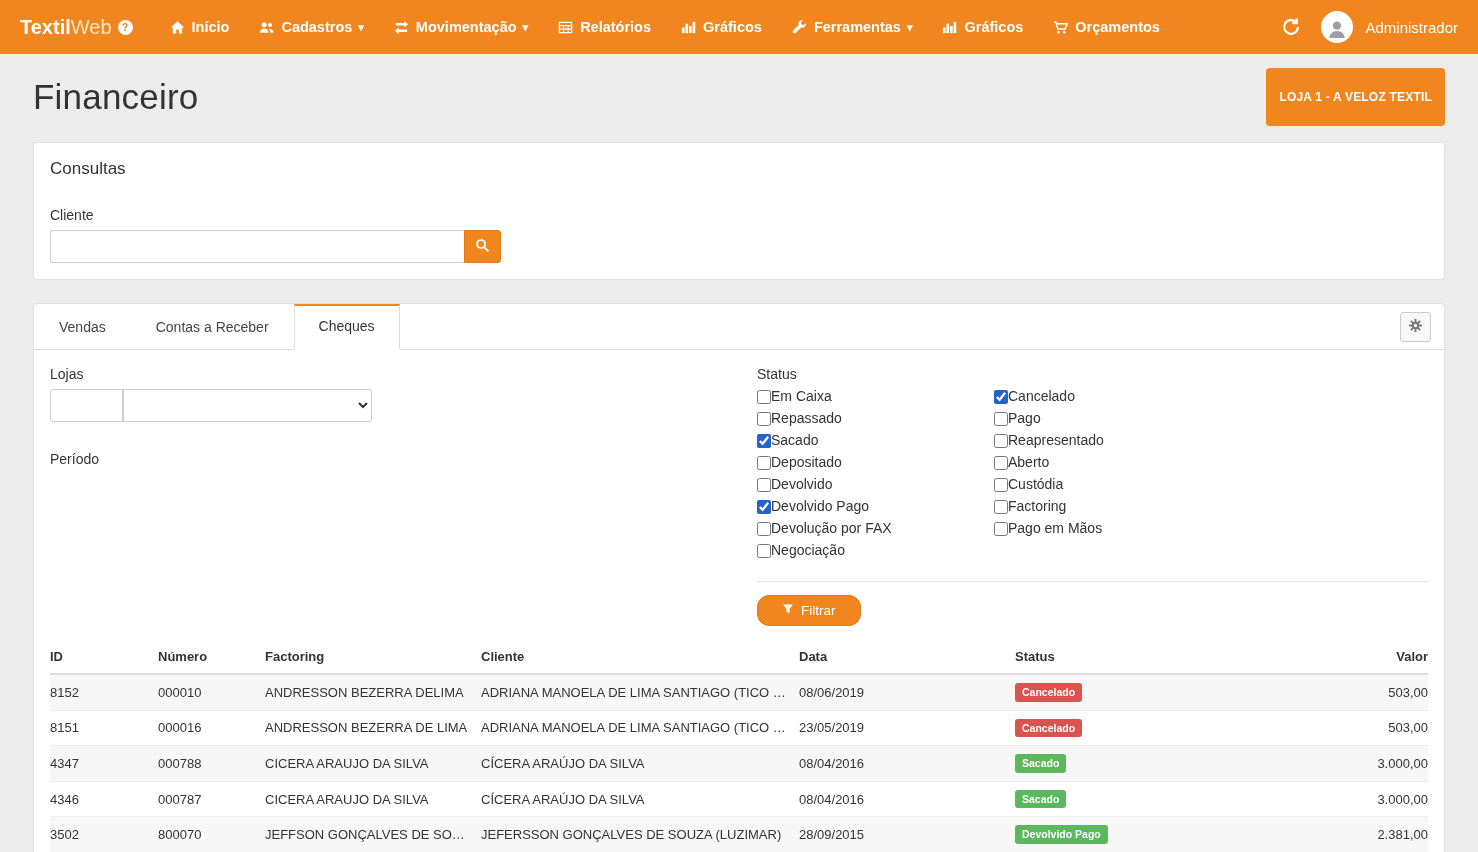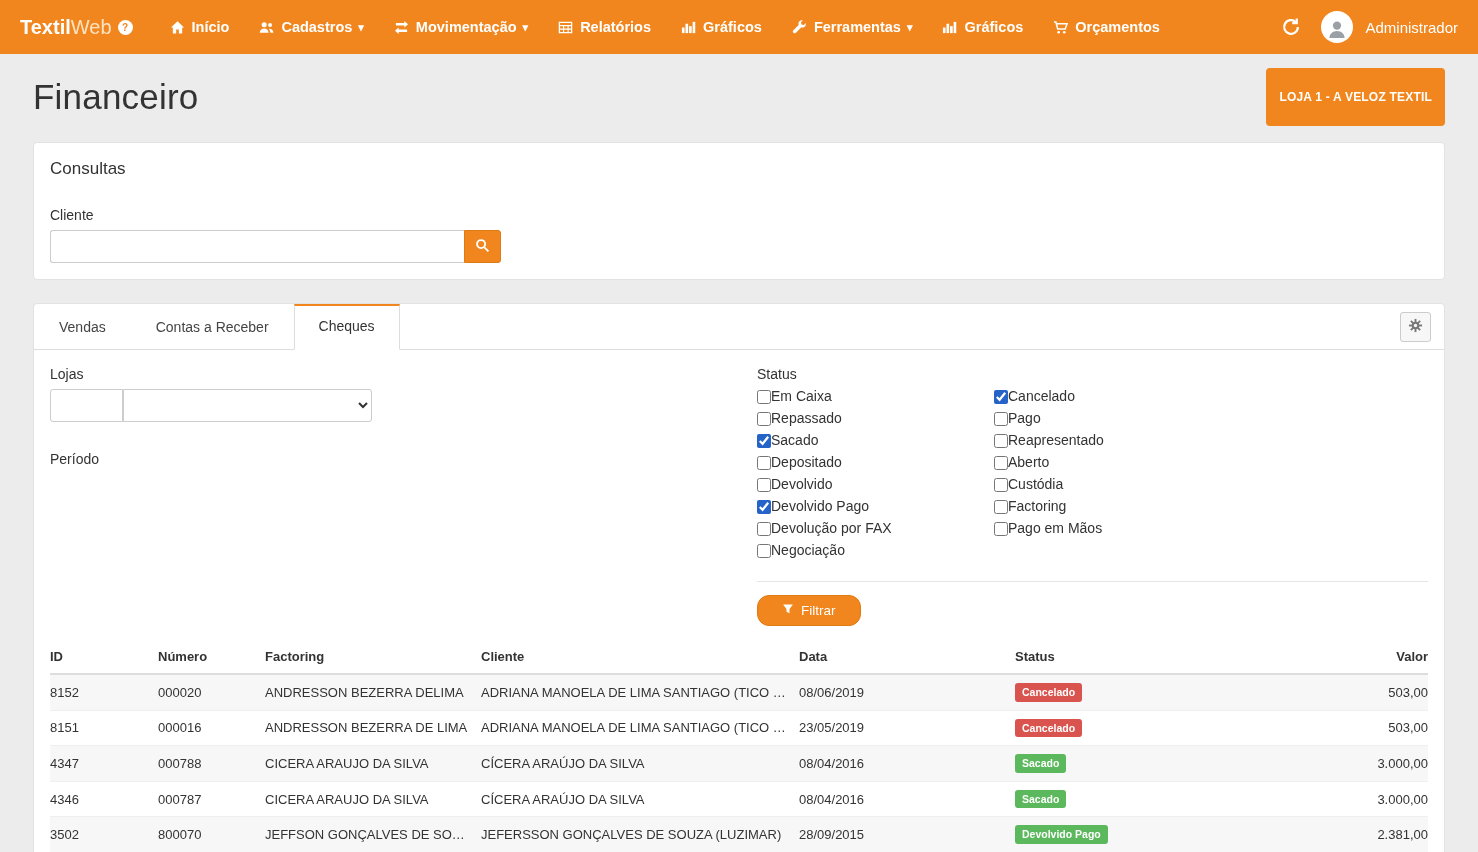--- a/index.html
+++ b/index.html
@@ -344,21 +344,21 @@
             <th>Factoring</th>
             <th>Cliente</th>
             <th>Data</th>
             <th>Status</th>
             <th>Valor</th>
           </tr>
         </thead>
         <tbody>
           <tr>
             <td>8152</td>
-            <td>000020</td>
+            <td>000010</td>
             <td>ANDRESSON BEZERRA DELIMA</td>
             <td>ADRIANA MANOELA DE LIMA SANTIAGO (TICO DE DIOGO)</td>
             <td>08/06/2019</td>
             <td><span class="badge" data-variant="danger">Cancelado</span></td>
             <td class="num">503,00</td>
           </tr>
           <tr>
             <td>8151</td>
             <td>000016</td>
             <td>ANDRESSON BEZERRA DE LIMA</td>

